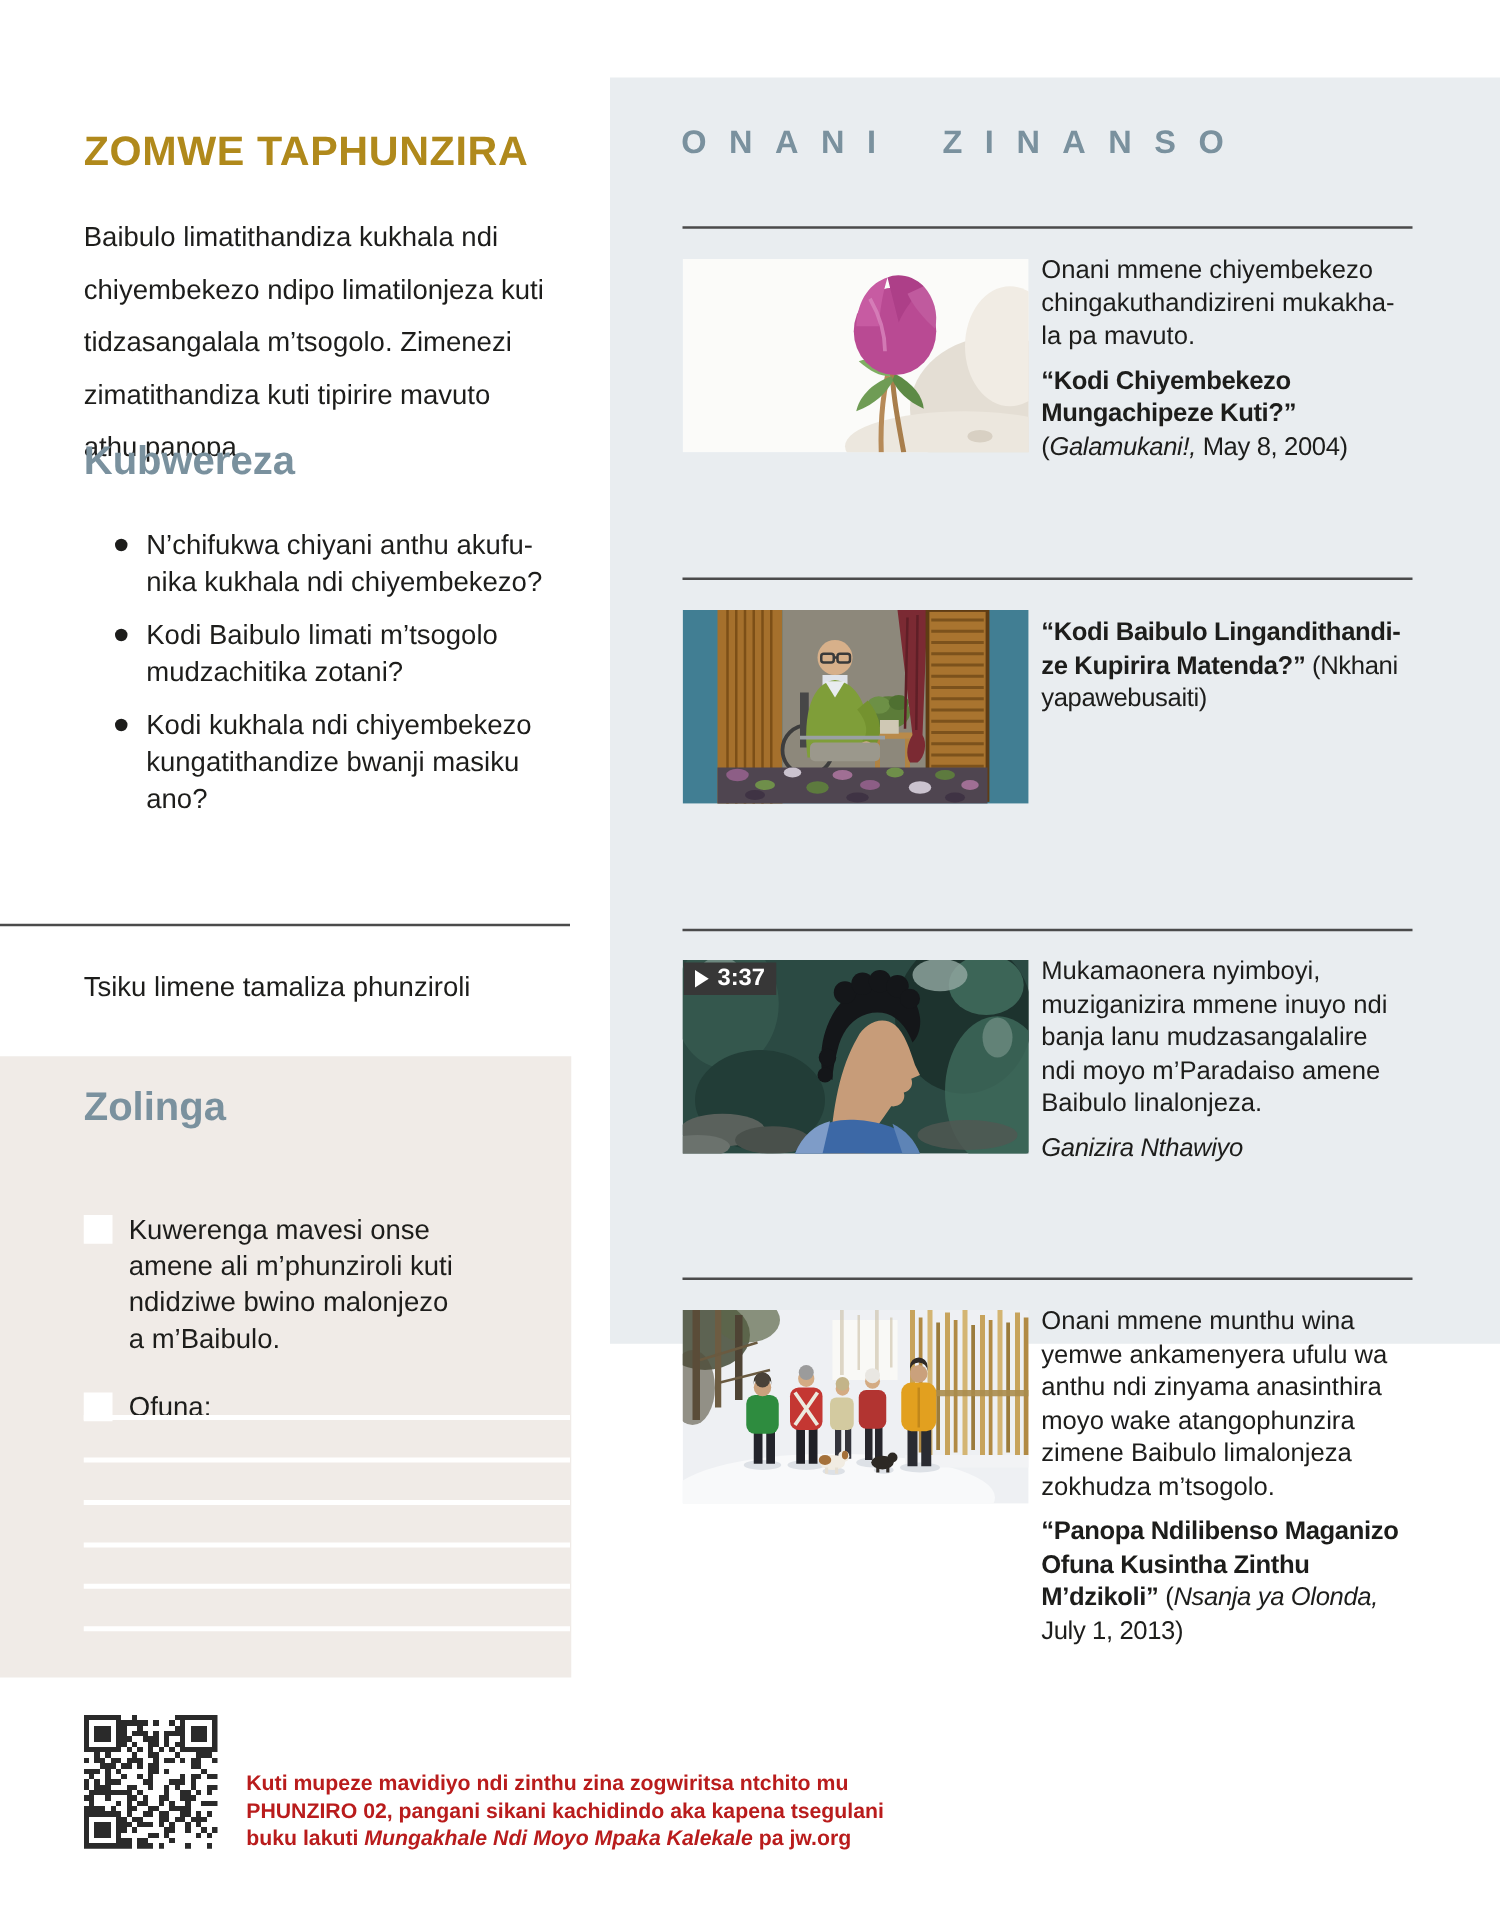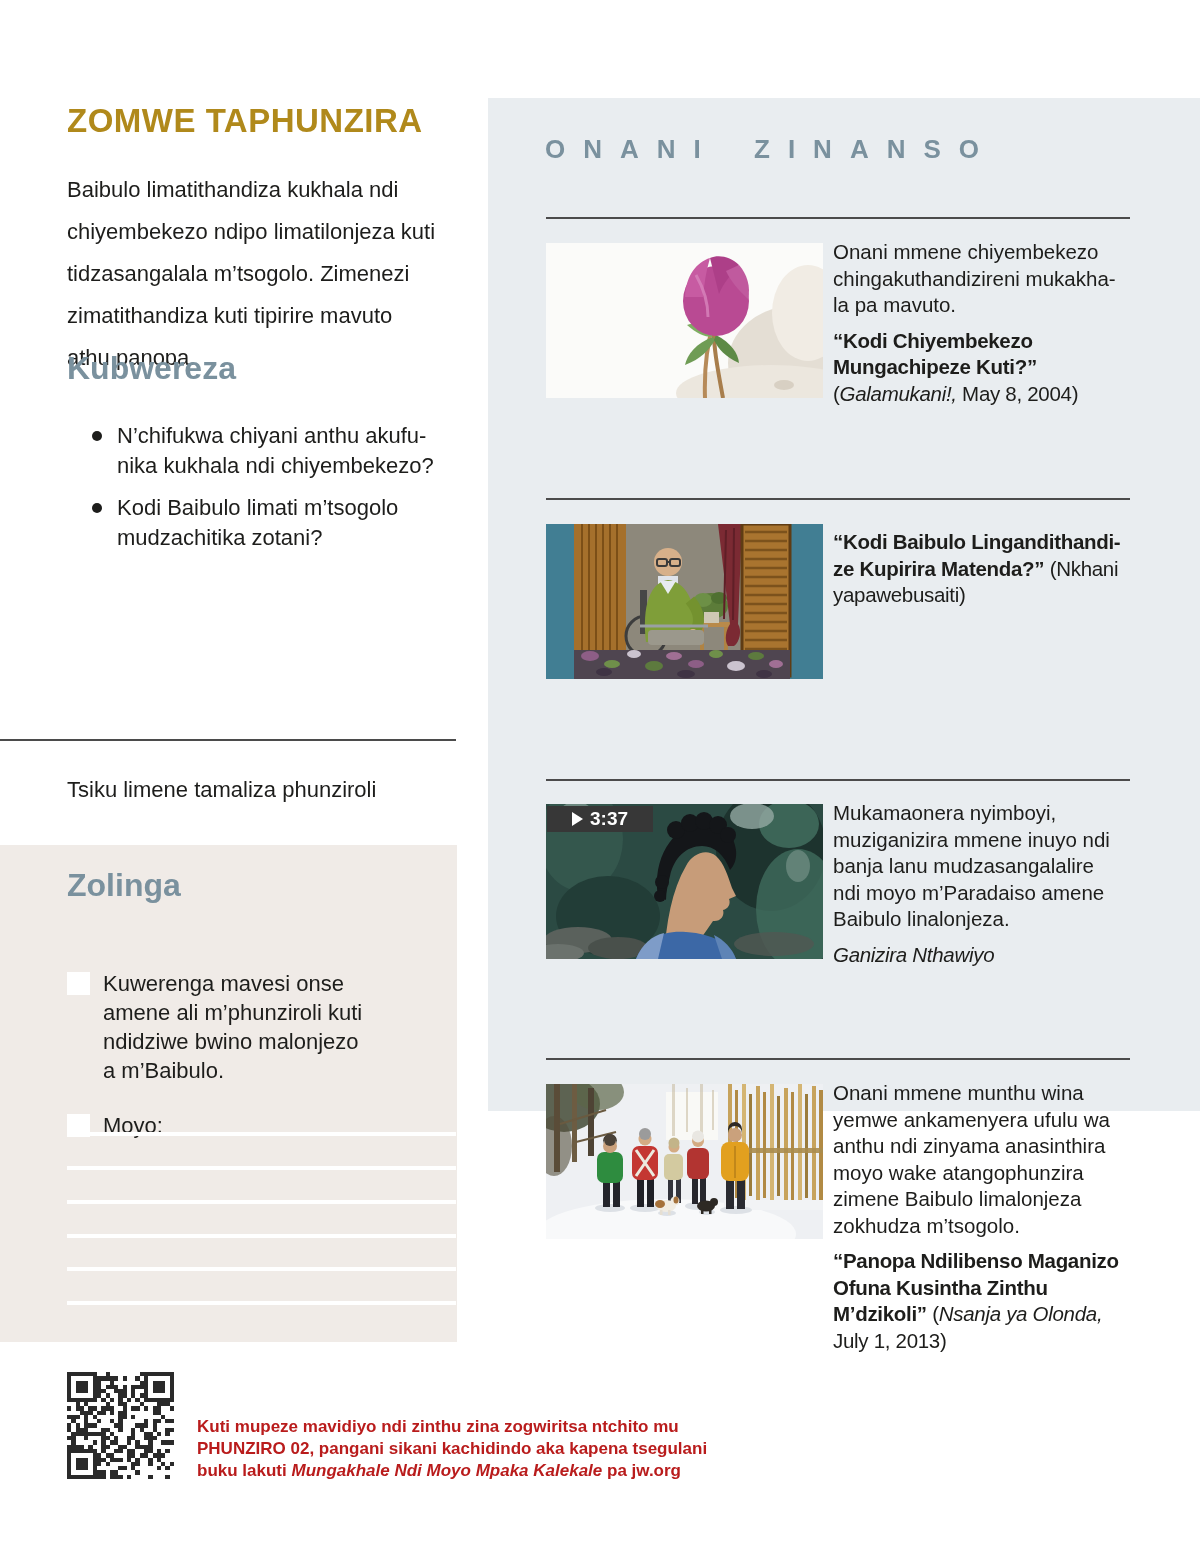--- a/index.html
+++ b/index.html
@@ -23,31 +23,31 @@
   .goals-box{position:absolute;left:0;top:845px;width:457px;height:497px;background:#f0ebe7;}
   .goals-title{position:absolute;left:67px;top:22px;}
   .goal{position:absolute;left:67px;width:370px;display:flex;gap:13px;align-items:flex-start;margin-top:28px;}
   .goal-1{top:96px;}
   .goal-2{top:238px;}
   .chk{width:23px;height:23px;background:#ffffff;flex:none;margin-top:3px;}
   .goal-text{font-size:22px;line-height:29px;}
   .goal-line{position:absolute;left:67px;width:389px;height:4px;background:#ffffff;}
 
   
-  .right-panel{position:absolute;left:488px;top:62px;width:712px;height:1013px;background:#e9edf0;margin-top:36px;}
+  .right-panel{position:absolute;left:488px;top:62px;width:712px;height:1013px;background:#e9edf0;}
   .onani{position:absolute;left:57px;top:36px;font-size:26px;font-weight:700;color:#7a919e;letter-spacing:18px;word-spacing:10px;margin:0;white-space:nowrap;}
   .rrule{position:absolute;left:58px;width:584px;height:2px;background:#4b4b4b;}
   .rc-item{position:absolute;left:58px;display:flex;gap:10px;}
   .rc-img{width:277px;height:155px;flex:none;position:relative;overflow:hidden;}
   .rc-text{width:294px;margin-top:-4px;}
   .rc-para{margin:0;font-size:20.5px;line-height:26.5px;}
   .rc-cite{margin:9px 0 0 0;font-size:20.5px;line-height:26.5px;letter-spacing:-.3px;}
   .ttl{font-weight:700;}
   .ttl-i{font-weight:400;font-style:italic;}
-  .vbadge{position:absolute;left:1px;top:2px;height:26px;background:#373737;color:#fff;display:inline-flex;align-items:center;gap:7px;padding:0 25px;font-size:19px;font-weight:700;}
+  .vbadge{position:absolute;left:1px;top:2px;height:26px;background:#373737;color:#fff;display:inline-flex;align-items:center;gap:7px;padding:0 9px;font-size:19px;font-weight:700;}
   .play-tri{width:0;height:0;border-left:11px solid #ffffff;border-top:7px solid transparent;border-bottom:7px solid transparent;}
 
   
   .qr{position:absolute;left:67px;top:1372px;width:107px;height:107px;}
   .qr svg{width:107px;height:107px;shape-rendering:crispEdges;}
   .footer-text{position:absolute;left:197px;top:1416px;width:640px;font-size:17px;line-height:22px;font-weight:700;color:#b91c1c;}
 </style>
 </head>
 <body>
 
@@ -58,36 +58,39 @@
 chiyembekezo ndipo limatilonjeza kuti
 tidzasangalala m’tsogolo. Zimenezi
 zimatithandiza kuti tipirire mavuto
 athu panopa.</p>
   <h2 class="subhead kubwereza">Kubwereza</h2>
   <ul class="bullets">
     <li class="pre">N’chifukwa chiyani anthu akufu-
 nika kukhala ndi chiyembekezo?</li>
     <li class="pre">Kodi Baibulo limati m’tsogolo
 mudzachitika zotani?</li>
+    <li class="pre">Kodi kukhala ndi chiyembekezo
+kungatithandize bwanji masiku
+ano?</li>
   </ul>
   <div class="left-rule"></div>
   <div class="completion">Tsiku limene tamaliza phunziroli</div>
 
   <div class="goals-box">
     <h2 class="subhead goals-title">Zolinga</h2>
     <div class="goal goal-1">
       <span class="chk"></span>
       <span class="goal-text pre">Kuwerenga mavesi onse
 amene ali m’phunziroli kuti
 ndidziwe bwino malonjezo
 a m’Baibulo.</span>
     </div>
     <div class="goal goal-2">
       <span class="chk"></span>
-      <span class="goal-text pre">Moyo:</span>
+      <span class="goal-text pre">Ofuna:</span>
     </div>
     <div class="goal-line" style="top:287px"></div>
     <div class="goal-line" style="top:321px"></div>
     <div class="goal-line" style="top:355px"></div>
     <div class="goal-line" style="top:389px"></div>
     <div class="goal-line" style="top:422px"></div>
     <div class="goal-line" style="top:456px"></div>
   </div>
 
   <section class="right-panel">

